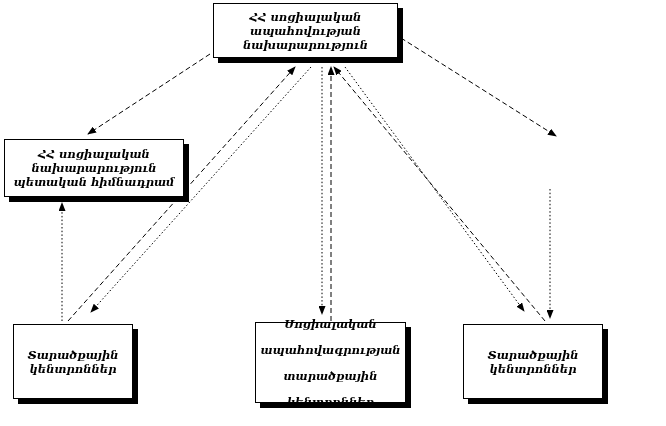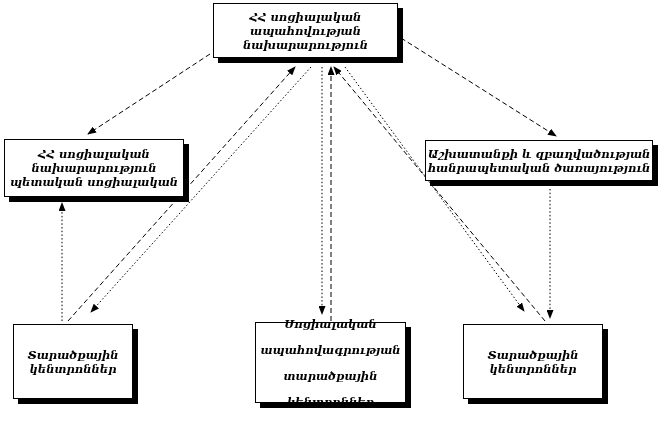--- a/index.html
+++ b/index.html
@@ -68,27 +68,23 @@
 
   <div class="box ministry">
     <div class="bline">ՀՀ սոցիալական</div>
     <div class="bline">ապահովության</div>
     <div class="bline">նախարարություն</div>
   </div>
 
   <div class="box fund">
     <div class="bline">ՀՀ սոցիալական</div>
     <div class="bline">նախարարություն</div>
-    <div class="bline">պետական սոցիալական</div>
+    <div class="bline">պետական հիմնադրամ</div>
   </div>
 
-  <div class="box employment">
-    <div class="bline">Աշխատանքի և զբաղվածության</div>
-    <div class="bline">հանրապետական ծառայություն</div>
-  </div>
 
   <div class="box territorial-left">
     <div class="bline">Տարածքային</div>
     <div class="bline">կենտրոններ</div>
   </div>
 
   <div class="box social-centers">
     <div class="bline">Սոցիալական</div>
     <div class="bline">ապահովագրության</div>
     <div class="bline">տարածքային</div>

